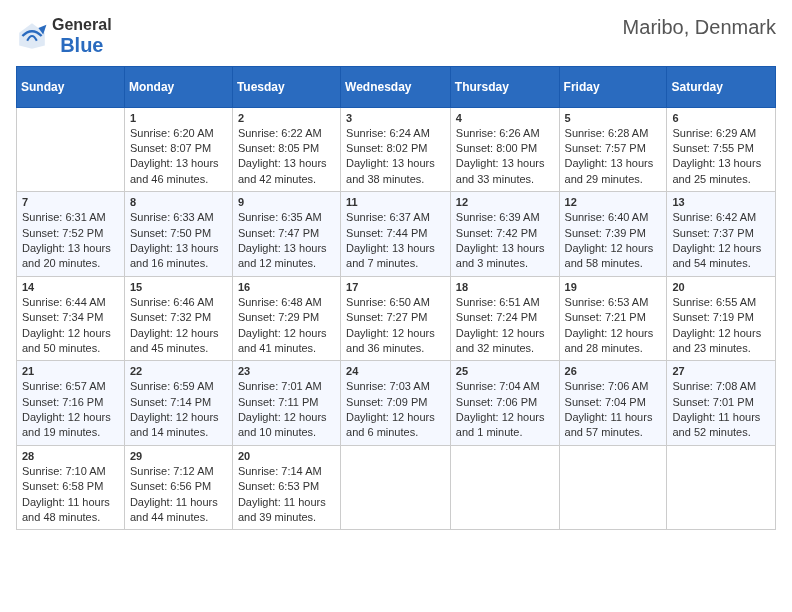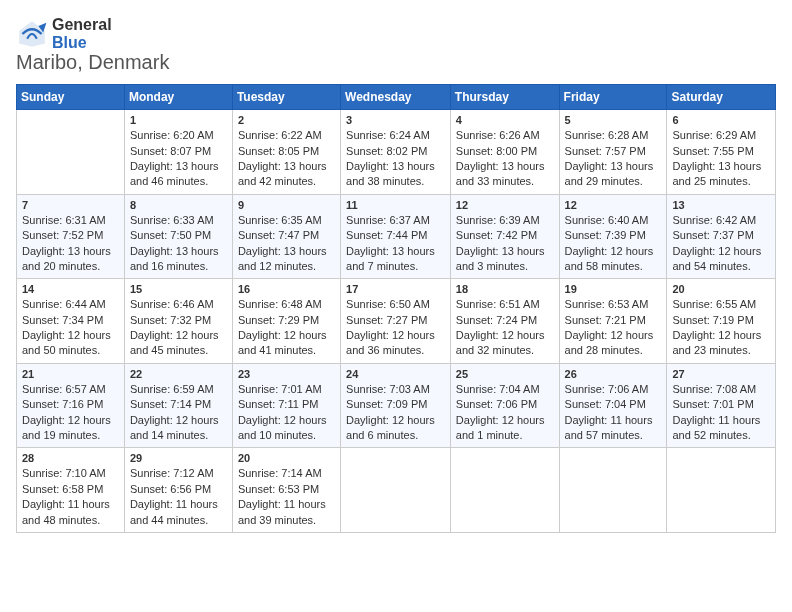--- a/index.html
+++ b/index.html
@@ -14,41 +14,41 @@
       width: 792px;
       height: 612px;
       padding: 16px;
       background: #fff;
     }
     .header {
       display: flex;
       justify-content: space-between;
       align-items: flex-start;
       margin-bottom: 10px;
-      flex-direction: column;
     }
     .logo {
       display: flex;
       align-items: center;
       gap: 4px;
     }
     .logo-text {
       display: flex;
       flex-direction: column;
       line-height: 1.1;
     }
     .logo-general {
       font-size: 16px;
       font-weight: bold;
       color: #333;
     }
     .logo-blue {
-      font-size: 16px;
+      font-size: 20px;
       font-weight: bold;
       color: #2a6bbf;
+      text-align: center;
     }
     .logo-icon {
       width: 32px;
       height: 32px;
     }
     .title-block {
       text-align: right;
     }
     .month-title {
       font-size: 32px;
@@ -60,21 +60,21 @@
       color: #555;
     }
     .calendar {
       width: 100%;
       border-collapse: collapse;
       font-size: 10px;
     }
     .calendar thead th {
       background: #2a6bbf;
       color: #fff;
-      padding: 5px 4px;
+      padding: 13px 4px;
       text-align: left;
       font-size: 12px;
       font-weight: bold;
       border: 1px solid #1a5aaf;
     }
     .calendar tbody td {
       border: 1px solid #ccc;
       vertical-align: top;
       padding: 4px 5px;
       width: 113px;

